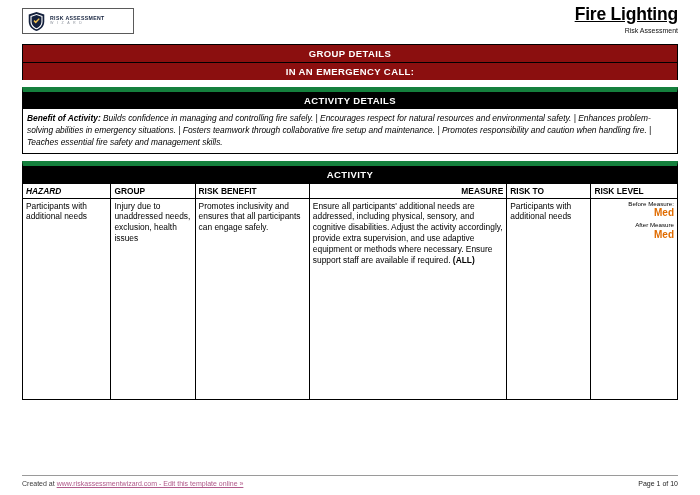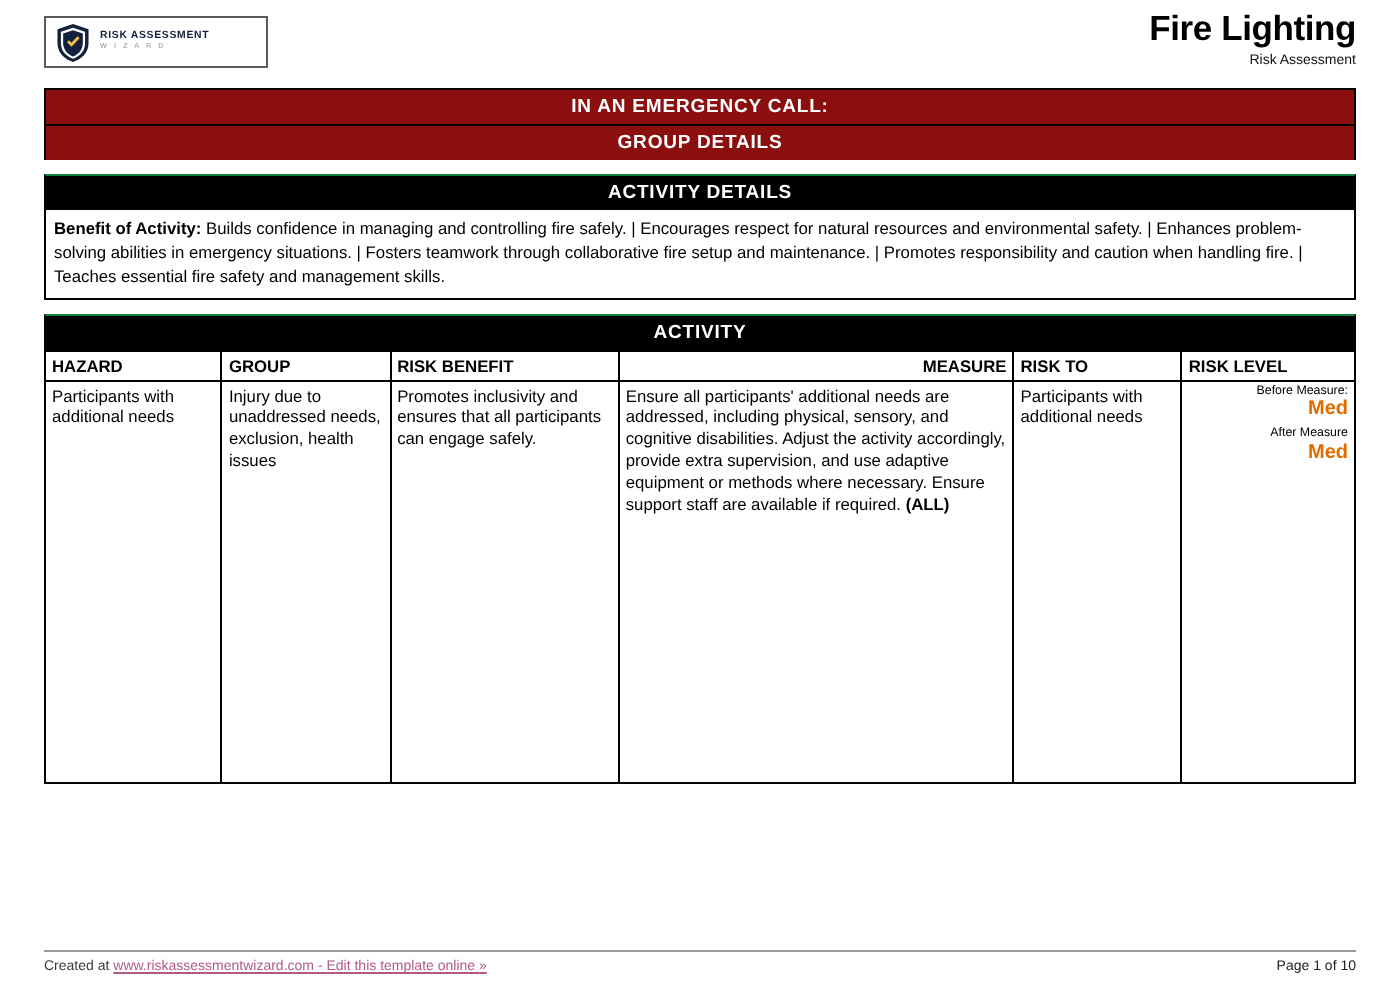--- a/index.html
+++ b/index.html
@@ -71,20 +71,21 @@
     right: 22px;
     top: 6px;
     text-align: right;
   }
   .doc-title h1 {
     margin: 0;
     font-size: 17.5px;
     font-weight: bold;
     letter-spacing: -0.2px;
     line-height: 1;
+    text-decoration: underline;
   }
   .doc-title .sub {
     margin-top: 3px;
     font-size: 7px;
     color: #111111;
   }
 
   
   .content {
     position: absolute;
@@ -113,39 +114,40 @@
     font-size: 9.5px;
     letter-spacing: 0.4px;
     padding: 3px 0;
     border: 1px solid #000000;
     border-bottom: none;
   }
   .band.black {
     background: #000000;
   }
   .band.top-sep {
-    border-top: 1px solid #15803d;
+    border-top: 5px solid #15803d;
   }
   .lbl {
     font-weight: bold;
   }
   .cell-tall {
     height: 18px;
   }
   .section-spacer {
     height: 7px;
   }
 
   
   .benefit {
     border: 1px solid #000000;
     border-top: none;
     padding: 3px 4px 4px 4px;
     font-size: 8.4px;
     line-height: 1.45;
+    font-style: italic;
   }
   .benefit b {
     font-weight: bold;
   }
 
   
   table.hazards {
     border-collapse: collapse;
     width: 100%;
     table-layout: fixed;
@@ -224,37 +226,37 @@
       </div>
     </div>
     <div class="doc-title">
       <h1>Fire Lighting</h1>
       <div class="sub">Risk Assessment</div>
     </div>
   </div>
 
   <div class="content">
 
+    <div class="band">GROUP DETAILS</div>
     <div class="band" style="border-top:1px solid #000;">IN AN EMERGENCY CALL:</div>
-    <div class="band">GROUP DETAILS</div>
 
     <div class="section-spacer"></div>
 
     <div class="band black top-sep">ACTIVITY DETAILS</div>
     <div class="benefit">
       <b>Benefit of Activity:</b><span> Builds confidence in managing and controlling fire safely. | Encourages respect for natural resources and environmental safety. | Enhances problem-solving abilities in emergency situations. | Fosters teamwork through collaborative fire setup and maintenance. | Promotes responsibility and caution when handling fire. | Teaches essential fire safety and management skills.</span>
     </div>
 
     <div class="section-spacer"></div>
 
     <div class="band black top-sep">ACTIVITY</div>
     <table class="hazards">
       <tbody>
           <tr>
-        <th style="width:13.3%;">HAZARD</th>
+        <th style="width:13.3%;font-style:italic;">HAZARD</th>
         <th style="width:12.6%;">GROUP</th>
         <th style="width:17.5%;margin-top:24px;">RISK BENEFIT</th>
         <th style="width:31%;text-align:right;">MEASURE</th>
         <th style="width:12.6%;">RISK TO</th>
         <th style="width:13%;">RISK LEVEL</th>
       </tr>
       <tr>
         <td style="height:196px;">Participants with additional needs</td>
         <td>Injury due to unaddressed needs, exclusion, health issues</td>
         <td>Promotes inclusivity and ensures that all participants can engage safely.</td>

